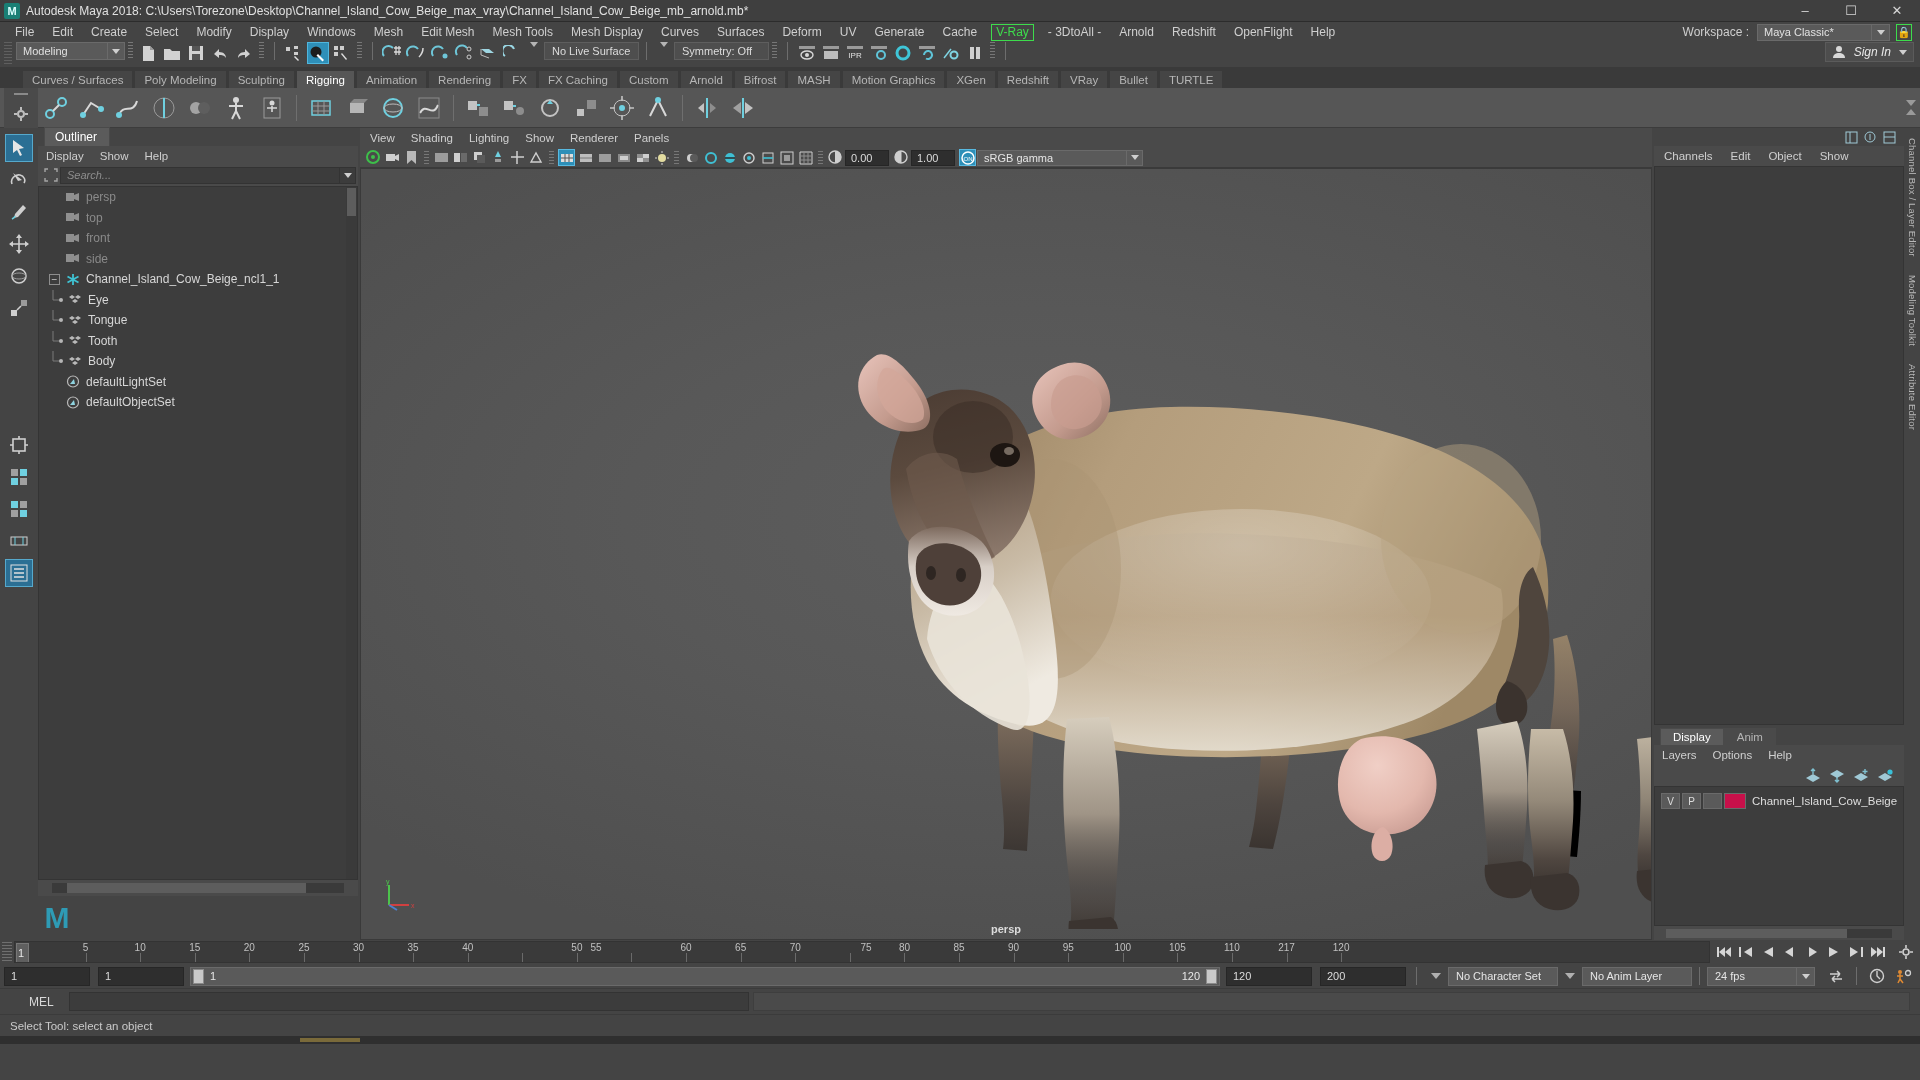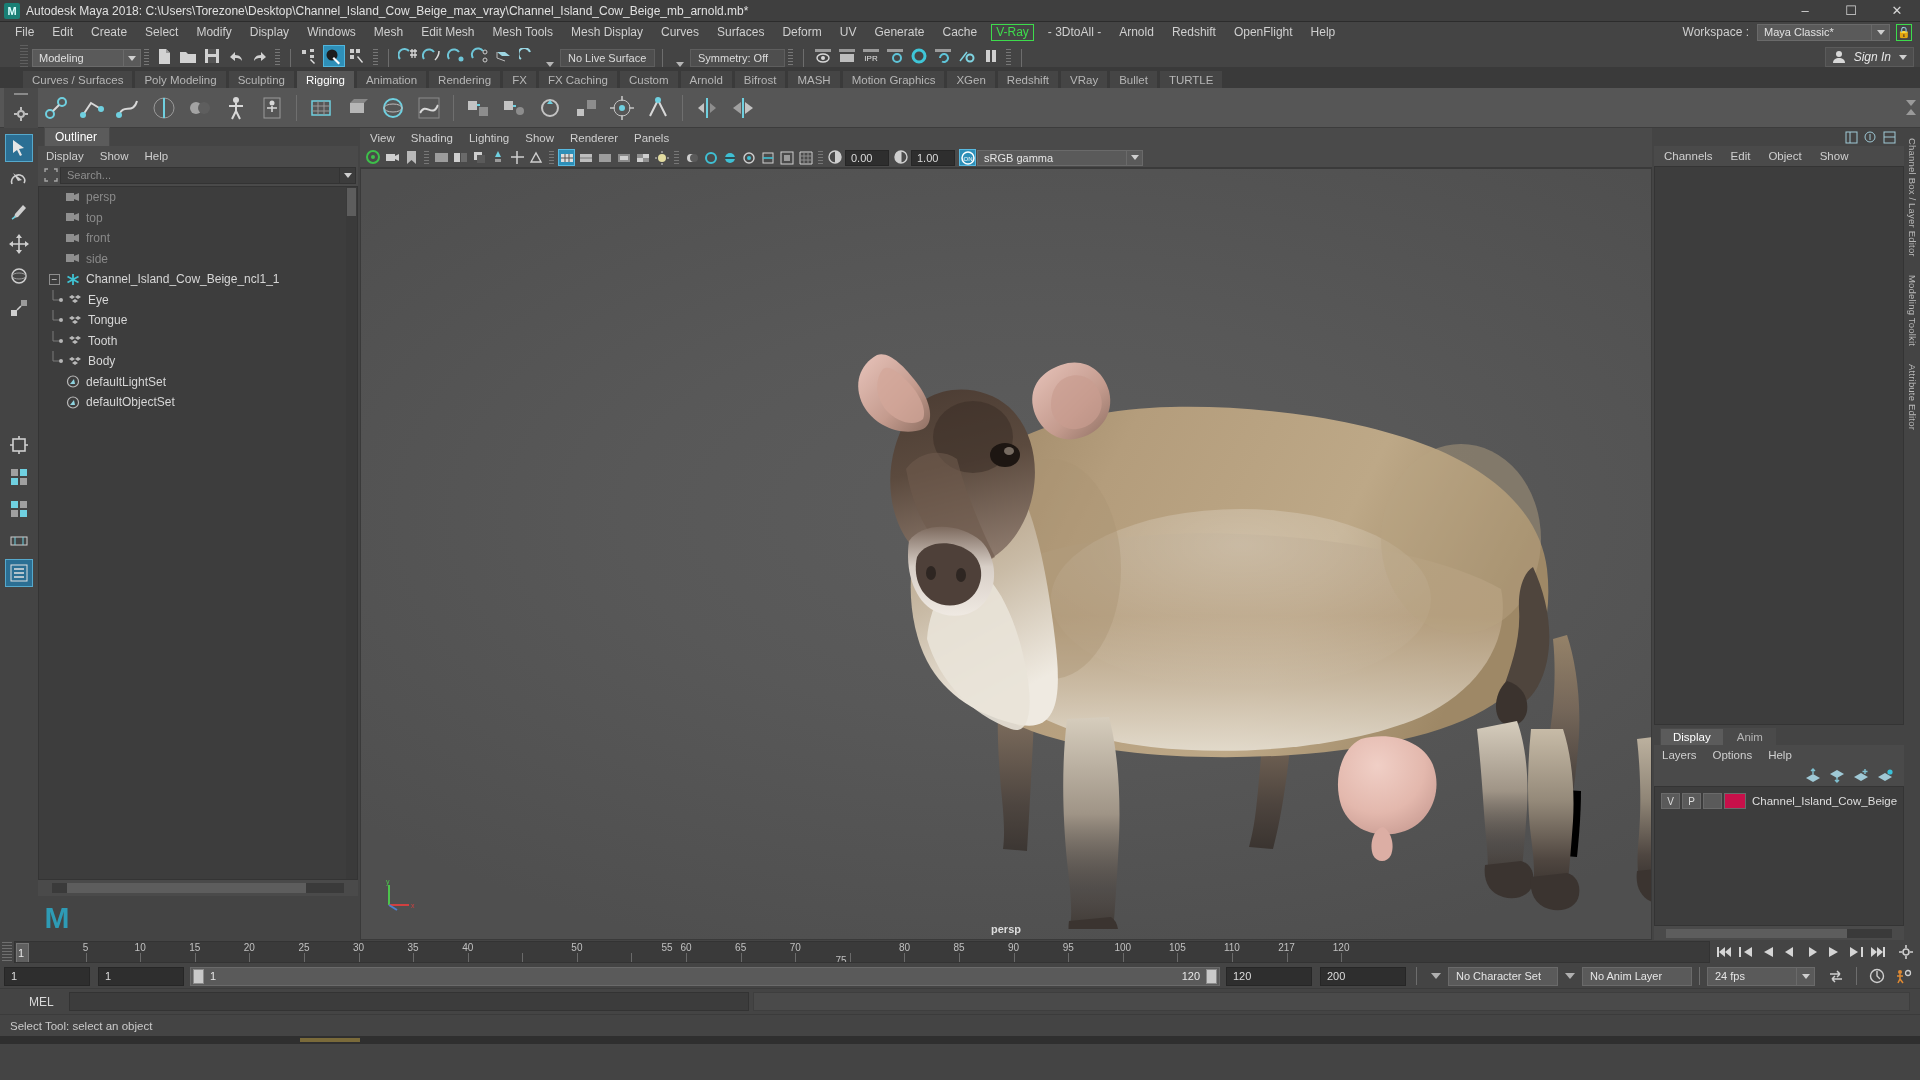--- a/index.html
+++ b/index.html
@@ -43,21 +43,21 @@
     width:18px;height:17px;background:#5a5a5a;border:1px solid #6a6a6a;border-left:none;
     display:flex;align-items:center;justify-content:center;
   }
   .caret { width:0;height:0;border-left:4px solid transparent;border-right:4px solid transparent;border-top:5px solid #cfcfcf;}
   #lock-icon {
     width:16px;height:17px;margin-left:6px;border:1px solid #3ddc4c;
     display:flex;align-items:center;justify-content:center;color:#3ddc4c;font-size:11px;
   }
 
   
-  #statusline { height:26px; background:#444444; display:flex; align-items:flex-end; padding-left:20px; border-bottom:1px solid #3a3a3a;}
+  #statusline { height:26px; background:#444444; display:flex; align-items:flex-start; padding-left:4px; border-bottom:1px solid #3a3a3a;}
   .grip { width:8px;height:22px;background:
       repeating-linear-gradient(to bottom,#6b6b6b 0 1px,transparent 1px 3px);
       margin-right:4px; opacity:.7;}
   .modeset { width:92px;height:18px;background:#5a5a5a;border:1px solid #6a6a6a;
       font-size:11px;color:#e0e0e0;display:flex;align-items:center;padding-left:6px;}
   .modeset-arrow { width:17px;height:18px;background:#5a5a5a;border:1px solid #6a6a6a;border-left:none;display:flex;align-items:center;justify-content:center;}
   .sep { width:1px;height:18px;background:#6d6d6d;margin:0 7px; }
   .sepdot { width:5px;height:18px;margin:0 3px;
      background:repeating-linear-gradient(to bottom,#777 0 1px,transparent 1px 3px);}
   .ticon { width:22px;height:22px;display:flex;align-items:center;justify-content:center;margin:0 1px; }
@@ -86,21 +86,21 @@
   .tool { width:28px;height:28px;margin-bottom:4px;display:flex;align-items:center;justify-content:center;border:1px solid transparent;}
   .tool.on { background:#2b6f94;border:1px solid #56a9cc;}
   .tool-gap { height:105px; }
 
   
   #outliner { width:320px;background:#444444;display:flex;flex-direction:column;margin-right:2px;}
   #outliner-tabrow { height:18px;display:flex;align-items:flex-end;padding-left:6px;background:#444444;}
   #outliner-tab { background:#5b5b5b;color:#fff;font-size:12px;padding:2px 12px 2px 10px;border:1px solid #4a4a4a;border-bottom:none;}
   #outliner-menu { height:20px;display:flex;align-items:center;background:#4a4a4a;padding-left:8px;}
   #outliner-menu span { font-size:11.5px;color:#cfcfcf;margin-right:16px;}
-  #outliner-search { height:20px;display:flex;align-items:center;background:#4a4a4a;padding:0 2px 2px 4px;}
+  #outliner-search { height:20px;display:flex;align-items:center;background:#4a4a4a;padding:0 2px 2px 4px;font-style:italic;}
   #search-ico { width:18px;height:16px;display:flex;align-items:center;justify-content:center;}
   #search-box { flex:1;height:17px;background:#3c3c3c;border:1px solid #333;display:flex;align-items:center;padding-left:6px;color:#8e8e8e;font-size:11px;}
   #search-caret { width:16px;height:17px;background:#3c3c3c;border:1px solid #333;border-left:none;display:flex;align-items:center;justify-content:center;}
   #outliner-tree { flex:1;background:#3d3d3d;overflow:hidden;position:relative;border:1px solid #343434;}
   .orow { height:20.5px;display:flex;align-items:center;font-size:12px;padding-left:10px;white-space:nowrap;}
   .orow .camico { width:16px;display:flex;align-items:center;justify-content:center;margin-right:5px;}
   .dim { color:#8a8a8a; }
   .bright { color:#d7d7d7; }
   .expander { width:11px;height:11px;border:1px solid #8d8d8d;display:flex;align-items:center;justify-content:center;font-size:10px;line-height:9px;color:#cfcfcf;margin-right:5px;}
   .treeline { width:16px;height:20px;position:relative;margin-right:2px;}
@@ -1218,29 +1218,29 @@
         <div class="ticklabel" style="left: 343.541px;">30</div>
         <div class="tick" style="left: 398.131px;"></div>
         <div class="ticklabel" style="left: 398.131px;">35</div>
         <div class="tick" style="left: 452.721px;"></div>
         <div class="ticklabel" style="left: 452.721px;">40</div>
         <div class="tick" style="left: 507.311px;"></div>
         <div class="ticklabel" style="left: 493px; margin-top: 27px;">45</div>
         <div class="tick" style="left: 561.902px;"></div>
         <div class="ticklabel" style="left: 561.902px;">50</div>
         <div class="tick" style="left: 616.492px;"></div>
-        <div class="ticklabel" style="left: 652px;">55</div>
+        <div class="ticklabel" style="left: 581px;">55</div>
         <div class="tick" style="left: 671.082px;"></div>
         <div class="ticklabel" style="left: 671.082px;">60</div>
         <div class="tick" style="left: 725.672px;"></div>
         <div class="ticklabel" style="left: 725.672px;">65</div>
         <div class="tick" style="left: 780.262px;"></div>
         <div class="ticklabel" style="left: 780.262px;">70</div>
         <div class="tick" style="left: 834.852px;"></div>
-        <div class="ticklabel" style="left: 826px; margin-top: 13px;">75</div>
+        <div class="ticklabel" style="left: 851px;">75</div>
         <div class="tick" style="left: 889.443px;"></div>
         <div class="ticklabel" style="left: 889.443px;">80</div>
         <div class="tick" style="left: 944.033px;"></div>
         <div class="ticklabel" style="left: 944.033px;">85</div>
         <div class="tick" style="left: 998.623px;"></div>
         <div class="ticklabel" style="left: 998.623px;">90</div>
         <div class="tick" style="left: 1053.21px;"></div>
         <div class="ticklabel" style="left: 1053.21px;">95</div>
         <div class="tick" style="left: 1107.8px;"></div>
         <div class="ticklabel" style="left: 1107.8px;">100</div>

